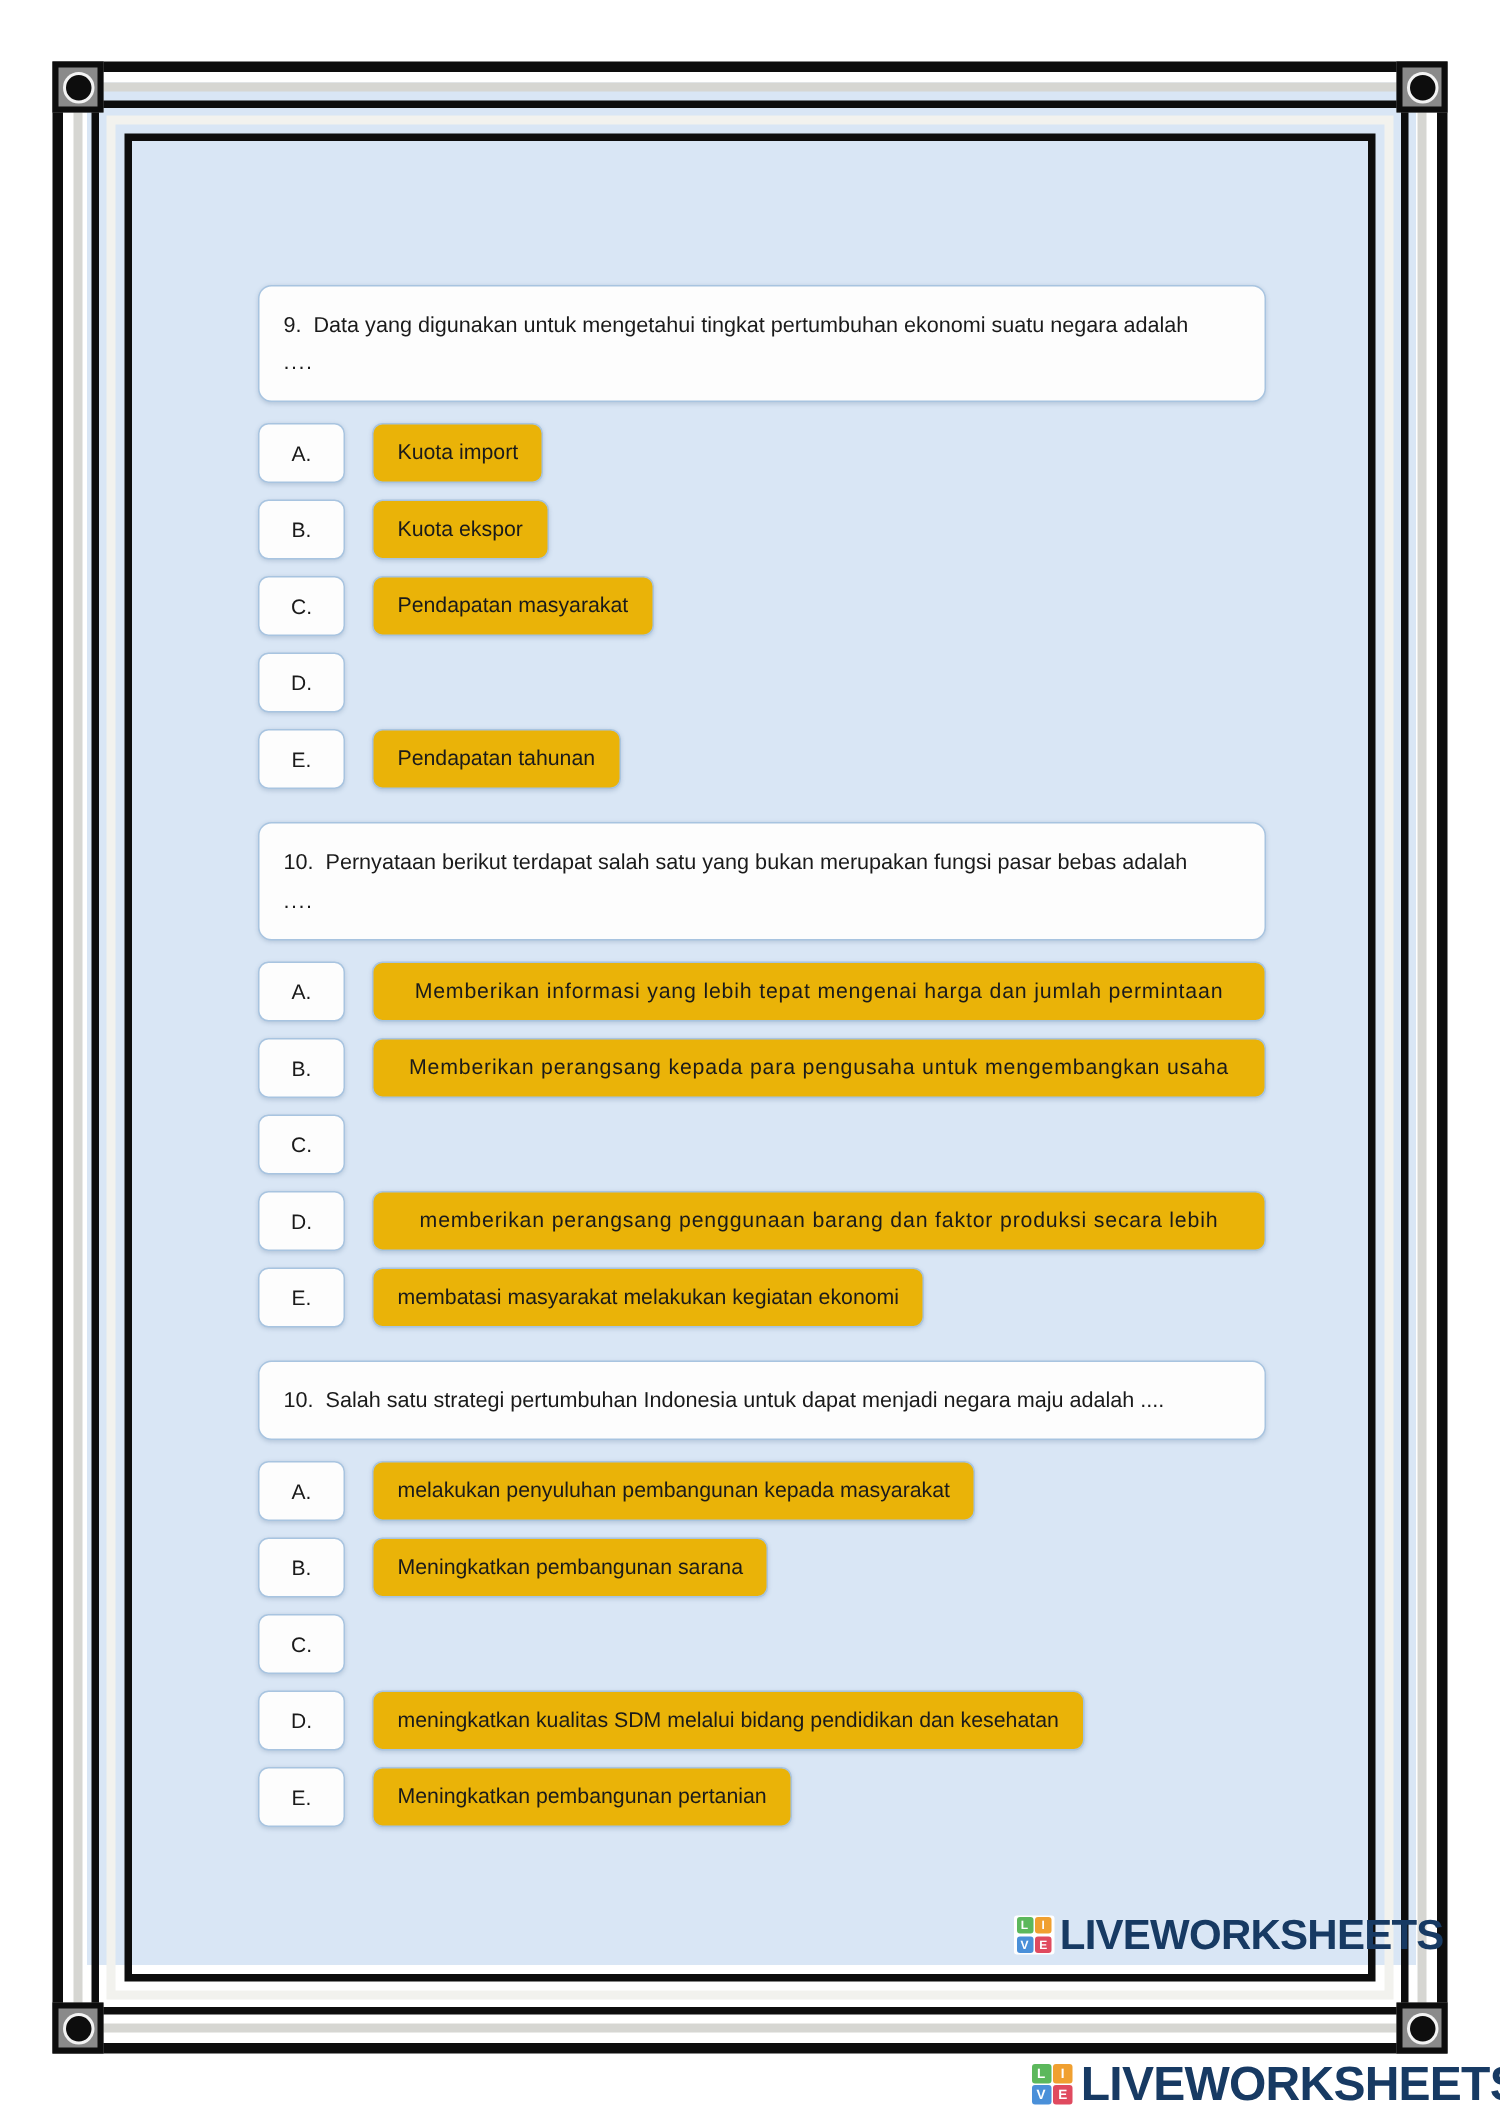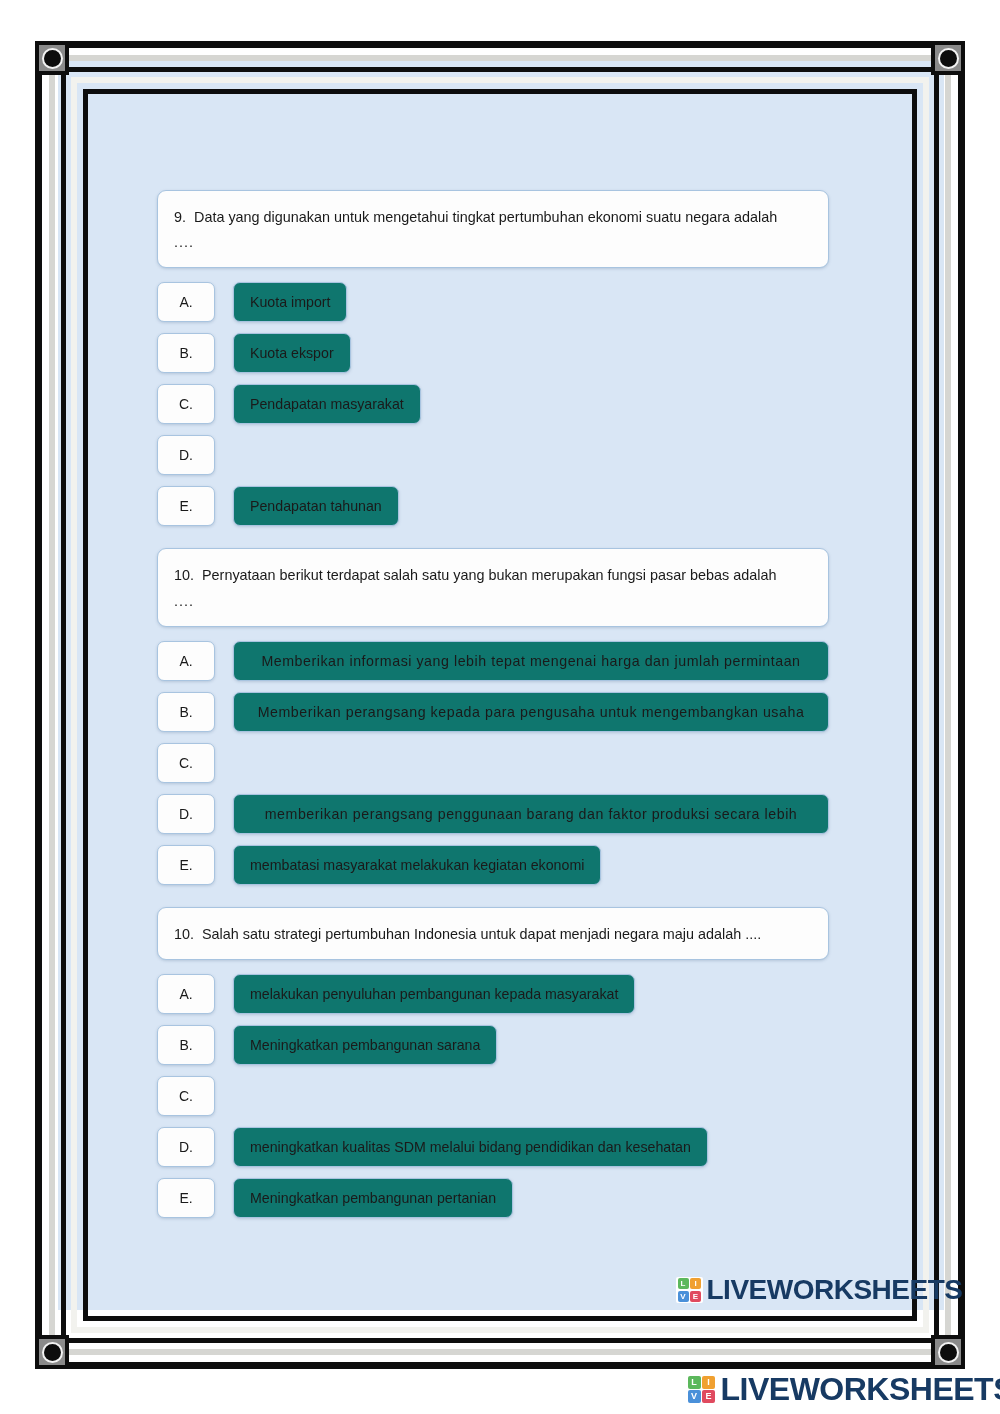--- a/index.html
+++ b/index.html
@@ -94,21 +94,21 @@
     box-shadow: 0 0 0 2px #f3f3f3;
   }
   .bolt.tl { left: 35px;  top: 41px; }
   .bolt.tr { right: 35px; top: 41px; }
   .bolt.bl { left: 35px;  bottom: 45px; }
   .bolt.br { right: 35px; bottom: 45px; }
 
   
   .content {
     position: absolute;
-    left: 157px;
+    left: 172px;
     top: 190px;
     width: 672px;
   }
 
   
   .qbox {
     background: #fdfdfd;
     border: 1px solid #a8c4e0;
     border-radius: 9px;
     padding: 14px 16px 12px 16px;
@@ -138,21 +138,21 @@
     display: flex;
     align-items: center;
     justify-content: center;
     font-size: 14px;
     color: #1a1a1a;
     box-sizing: border-box;
   }
   .opt-text {
     margin-left: 18px;
     min-height: 40px;
-    background: #0f766e;
+    background: #eab308;
     border: 1px solid #a8c4e0;
     border-radius: 7px;
     box-shadow: 0 1px 3px rgba(90,120,150,.28);
     display: flex;
     align-items: center;
     padding: 0 16px;
     font-size: 14.2px;
     color: #1a1a1a;
     box-sizing: border-box;
     white-space: nowrap;

